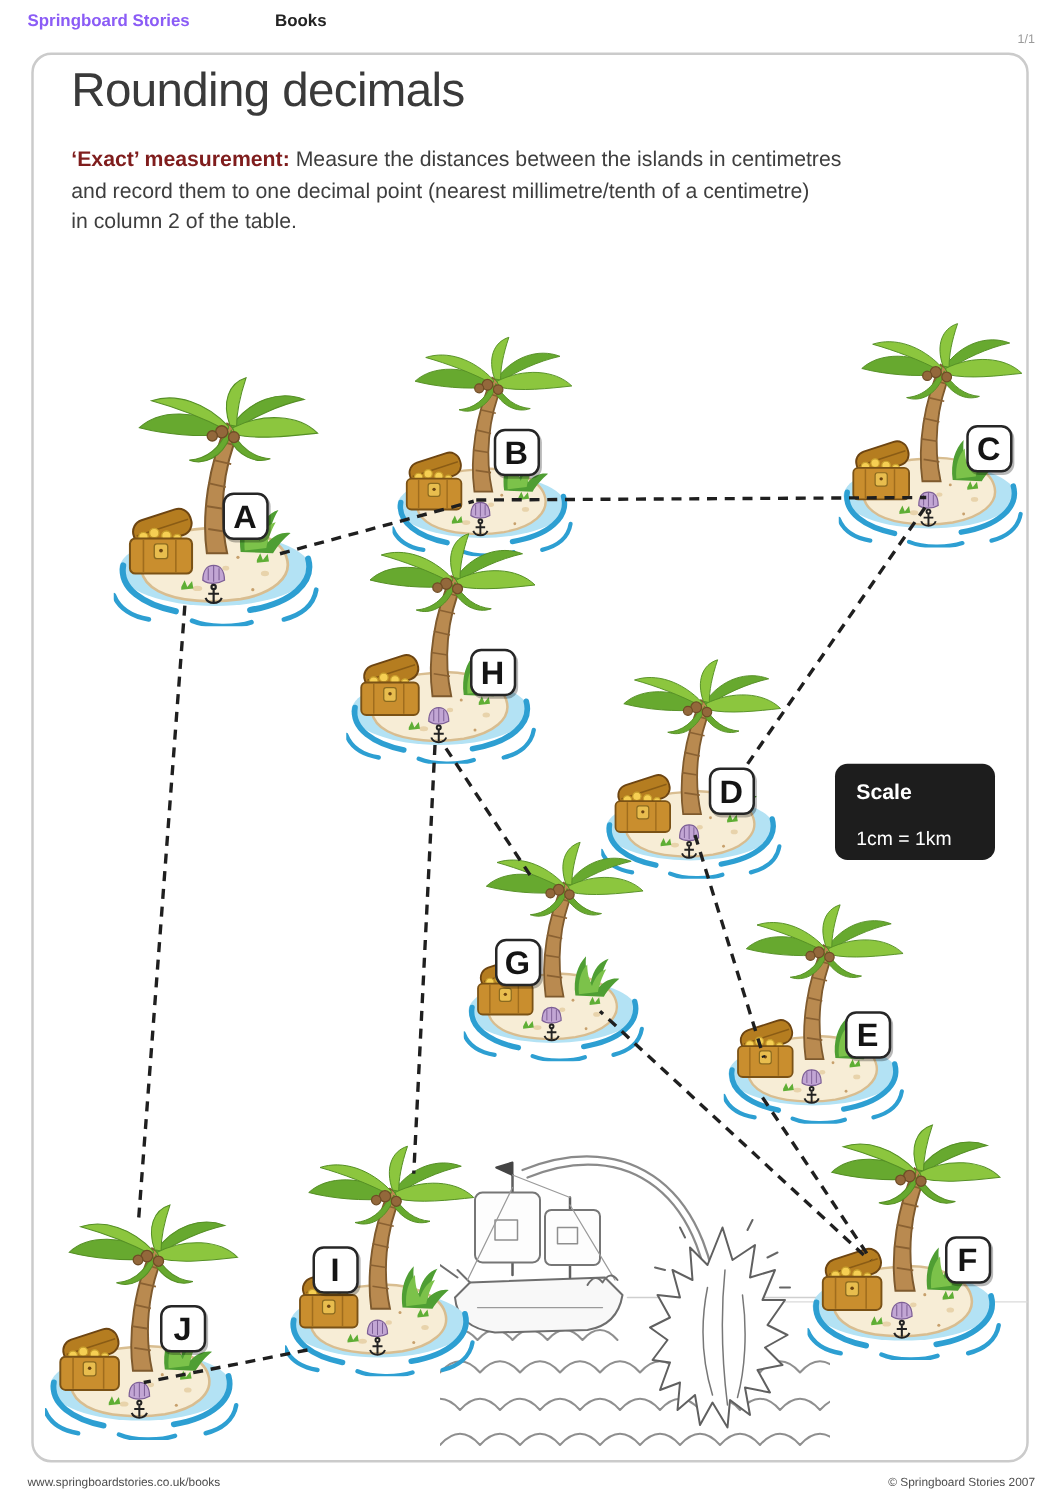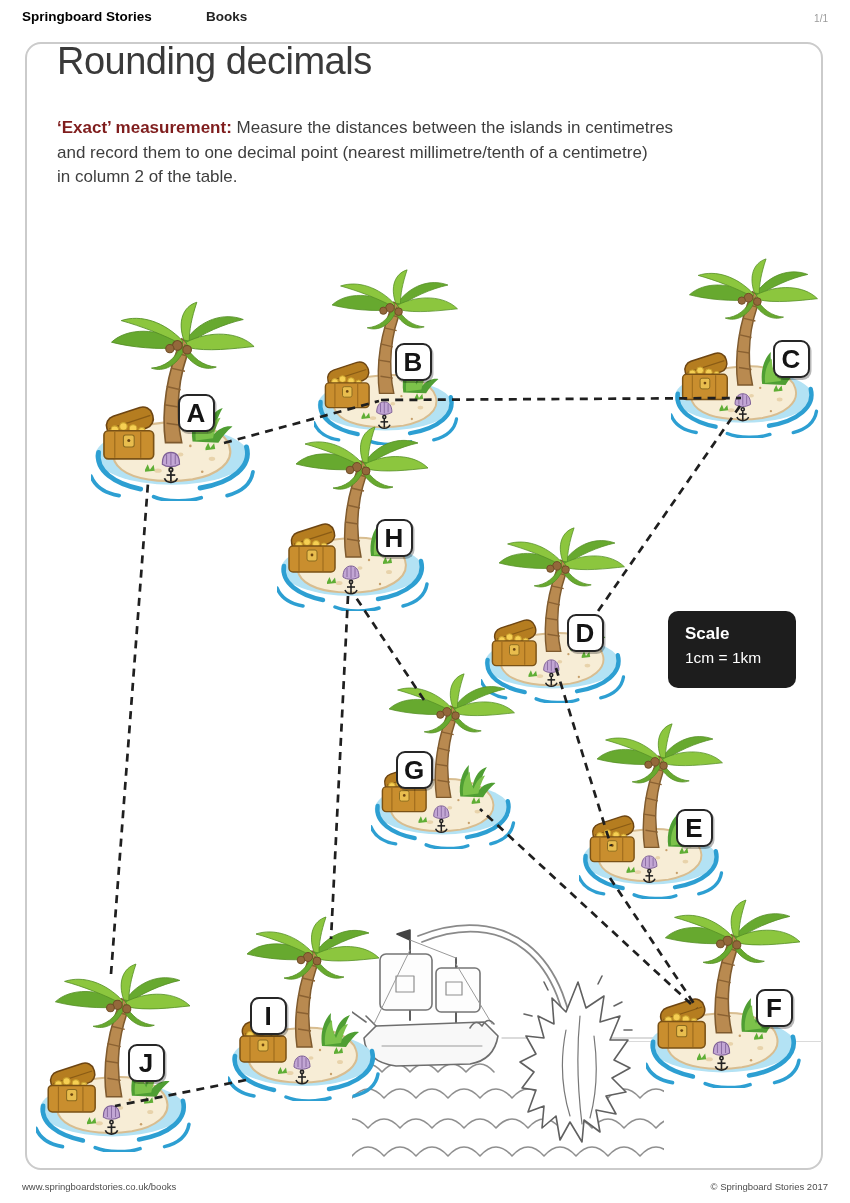--- a/index.html
+++ b/index.html
@@ -1,45 +1,45 @@
 <!DOCTYPE html>
 <html><head>
 <meta charset="utf-8">
 <style>
   html,body{margin:0;padding:0;background:#ffffff;}
   .page{position:relative;width:850px;height:1203px;background:#fff;overflow:hidden;
         font-family:"Liberation Sans",sans-serif;}
   
-  .hdr-brand{position:absolute;left:22px;top:9px;font-size:13.5px;font-weight:700;color:#000000;}
-  .hdr-section{position:absolute;left:206px;top:9px;font-size:13.5px;font-weight:700;color:#232323;}
-  .hdr-page{position:absolute;right:22px;top:13px;font-size:10px;color:#9b9b9b;}
+  .hdr-brand{position:absolute;left:22px;top:9px;font-size:13.5px;font-weight:700;color:#8b5cf6;}
+  .hdr-section{position:absolute;left:220px;top:9px;font-size:13.5px;font-weight:700;color:#232323;}
+  .hdr-page{position:absolute;right:22px;top:26px;font-size:10px;color:#9b9b9b;}
   
   .card{position:absolute;left:25px;top:42px;width:798px;height:1128px;background:#fff;
         border:2px solid #cbcbcb;border-radius:16px;box-sizing:border-box;z-index:0;}
-  .title{position:absolute;left:57px;top:40px;font-size:38px;font-weight:400;color:#3a3a3a;
+  .title{position:absolute;left:57px;top:52px;font-size:38px;font-weight:400;color:#3a3a3a;
          letter-spacing:-0.5px;z-index:5;}
   .instructions{position:absolute;left:57px;top:116px;width:740px;font-size:17px;line-height:1.45;
                 color:#3e3e3e;z-index:5;}
   .instr{margin:0 0 13px 0;white-space:pre-wrap;}
   .instr strong{font-weight:700;color:#7f1d1d;}
   
   .map-layer{position:absolute;left:0;top:0;width:850px;height:1203px;z-index:1;}
   .island{position:absolute;z-index:2;}
   .island svg{display:block;}
   .island-label{position:absolute;width:37px;height:38px;background:#fff;border:2.5px solid #262626;
       border-radius:9px;box-sizing:border-box;display:flex;align-items:center;justify-content:center;
       font-weight:700;font-size:26px;color:#141414;z-index:4;
       box-shadow:1.5px 2px 0 rgba(0,0,0,0.28);}
   .route-svg{position:absolute;left:0;top:0;z-index:3;pointer-events:none;}
   .ship{position:absolute;z-index:1;}
   .horizon{position:absolute;height:0;border-top:1.5px solid #dadada;z-index:1;}
   
   .scale-box{position:absolute;left:668px;top:611px;width:128px;height:77px;background:#1d1d1d;
       border-radius:10px;color:#fff;box-sizing:border-box;padding:13px 0 0 17px;z-index:4;}
-  .scale-title{font-weight:700;font-size:17px;margin-bottom:5px;}
+  .scale-title{font-weight:700;font-size:17px;margin-bottom:19px;}
   .scale-value{font-size:15.5px;}
   
   .ftr-left{position:absolute;left:22px;top:1181px;font-size:9.5px;color:#4c4c4c;text-align:right;}
   .ftr-right{position:absolute;right:22px;top:1181px;font-size:9.5px;color:#4c4c4c;}
 </style>
 </head>
 <body>
 
 <svg width="0" height="0" style="position:absolute" aria-hidden="true">
   <defs>
@@ -234,15 +234,15 @@
       <div class="island-label" style="left: 566.5px; top: 614px;">D</div>
       <div class="island-label" style="left: 675.5px; top: 809px;">E</div>
       <div class="island-label" style="left: 755.5px; top: 989px;">F</div>
       <div class="island-label" style="left: 395.5px; top: 751px;">G</div>
       <div class="island-label" style="left: 375.5px; top: 519px;">H</div>
       <div class="island-label" style="left: 249.5px; top: 997px;">I</div>
       <div class="island-label" style="left: 127.5px; top: 1044px;">J</div>
     </div>
 
   <div class="ftr-left">www.springboardstories.co.uk/books</div>
-  <div class="ftr-right">© Springboard Stories 2017</div>
+  <div class="ftr-right">© Springboard Stories 2007</div>
 
 </div>
 
 </body></html>

